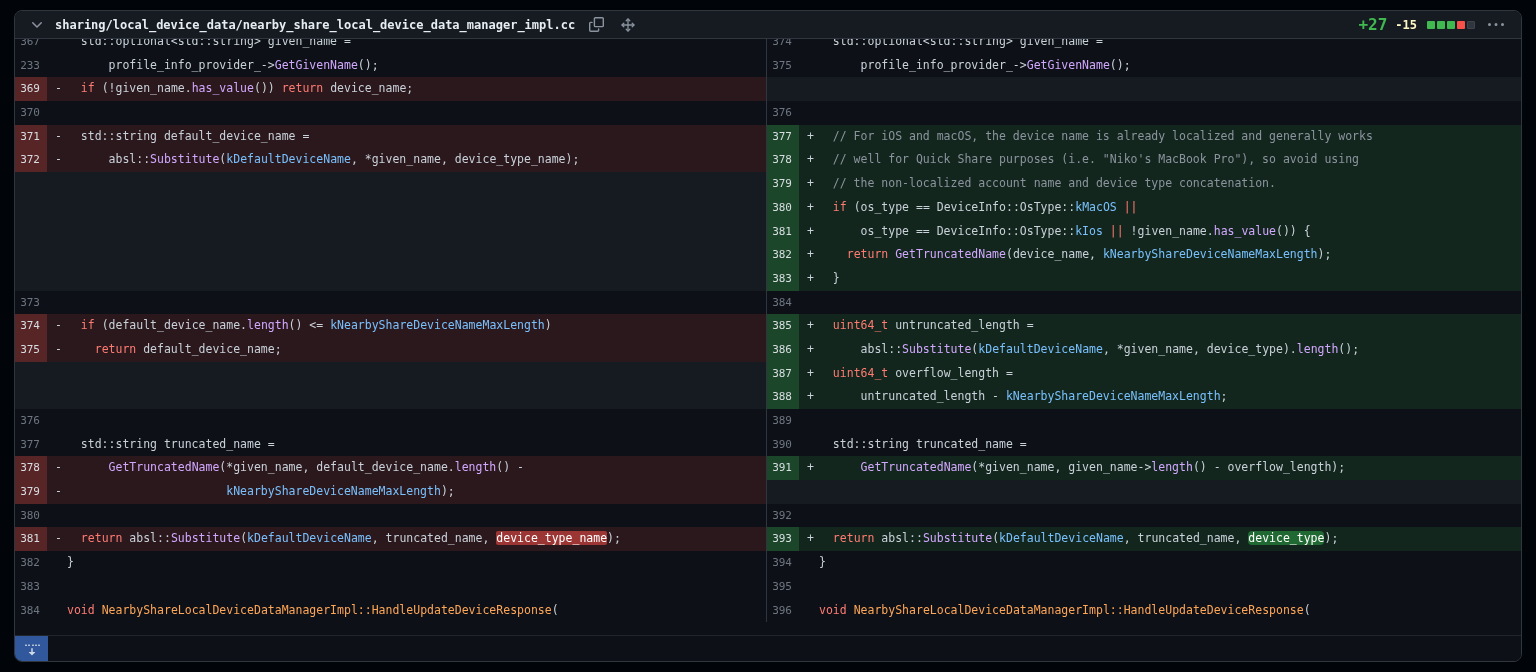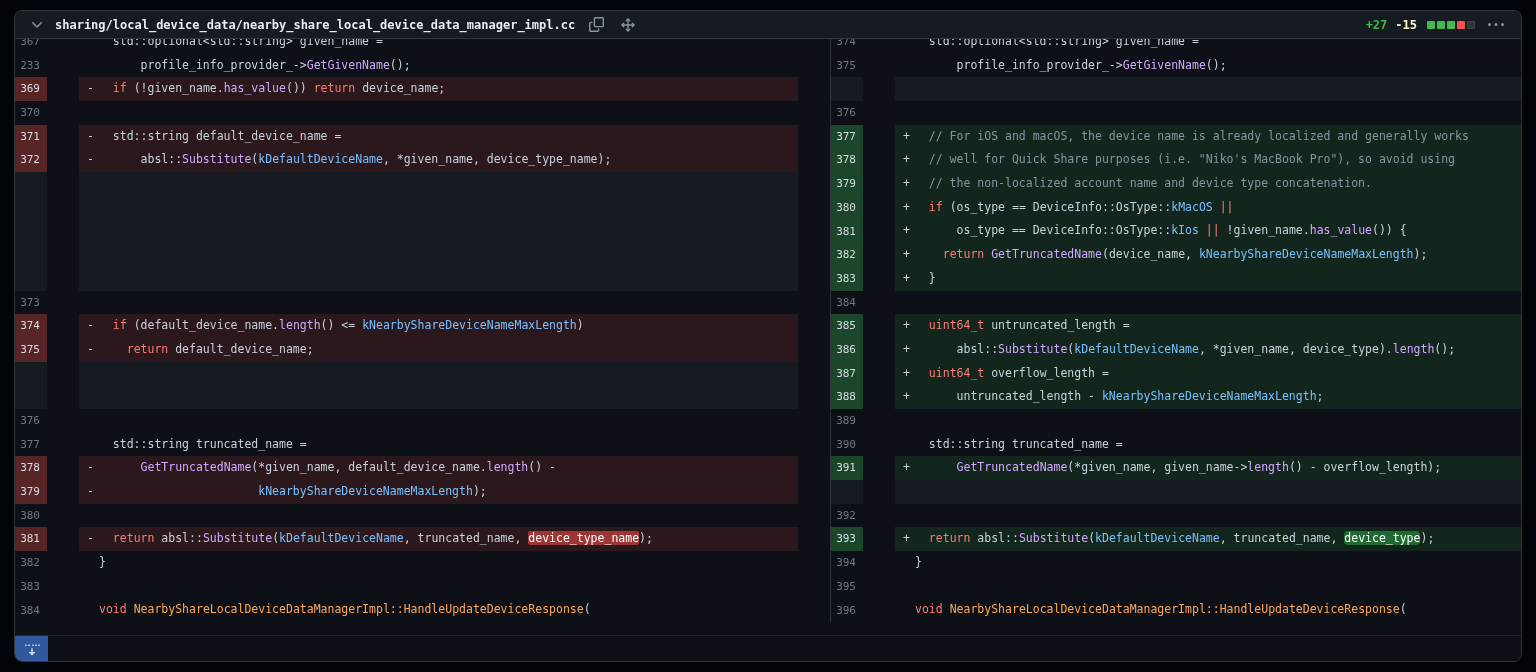--- a/index.html
+++ b/index.html
@@ -11,41 +11,41 @@
 
   
   .hdr { height:28px; flex:none; background:#161b22; border-bottom:1px solid #30363d;
          display:flex; align-items:center; padding:0 14px; gap:10px; }
   .hdr .chev { display:flex; cursor:pointer; }
   .hdr .path { font-family:"DejaVu Sans Mono", monospace; font-size:12px; color:#e6edf3;
                font-weight:600; letter-spacing:0; cursor:pointer; }
   .icon-btn { display:flex; align-items:center; justify-content:center; width:22px; height:22px;
               border-radius:4px; cursor:pointer; }
   .hdr .right { margin-left:auto; display:flex; align-items:center; gap:8px; }
-  .adds { color:#3fb950; font-family:"DejaVu Sans Mono", monospace; font-size:12px; font-weight:700; }
+  .adds { color:#3fb950; font-family:"DejaVu Sans Mono", monospace; font-size:16px; font-weight:700; }
   .dels { color:#fef9c3; font-family:"DejaVu Sans Mono", monospace; font-size:12px; font-weight:700; }
   .blocks { display:flex; gap:2px; margin:0 2px; }
   .blocks span { width:8px; height:8px; border-radius:1px; display:block; }
   .blocks .b-add { background:#3fb950; }
   .blocks .b-del { background:#f85149; }
   .blocks .b-empty { background:#30363d; border:1px solid #3d444d; }
 
   
   .code-area { flex:1; overflow:hidden; position:relative;
                font-family:"DejaVu Sans Mono", monospace; font-size:11.5px; }
   .rows { margin-top:-9px; }
   .row { display:grid; grid-template-columns:32px 719px 33px minmax(0,1fr);
-         height:23.7px; line-height:23.7px;gap:32px; }
+         height:23.7px; line-height:23.7px; }
   .gutter { text-align:right; padding-right:7px; color:#6e7681; font-size:11px;
             user-select:none; cursor:pointer; overflow:hidden; }
   .gutter.rg { border-left:1px solid #30363d; }
   .gutter.del { background:rgba(248,81,73,0.32); color:#d8dee4; }
   .gutter.add { background:rgba(63,185,80,0.32); color:#d8dee4; }
   .gutter.spacer { background:#161b22; cursor:default; }
-  .code { display:flex; white-space:pre; overflow:hidden; color:#c9d1d9;align-items:flex-end; }
+  .code { display:flex; white-space:pre; overflow:hidden; color:#c9d1d9; }
   .code.del { background:rgba(248,81,73,0.13); }
   .code.add { background:rgba(46,160,67,0.15); }
   .code.spacer { background:#161b22; }
   .code .sign { flex:none; width:20px; padding-left:8px; color:#c9d1d9; }
   .tok-p { color:#c9d1d9; }
   .tok-k { color:#ff7b72; }
   .tok-f { color:#d2a8ff; }
   .tok-c { color:#79c0fd; }
   .tok-m { color:#8b949e; }
   .tok-t { color:#ffa657; }

